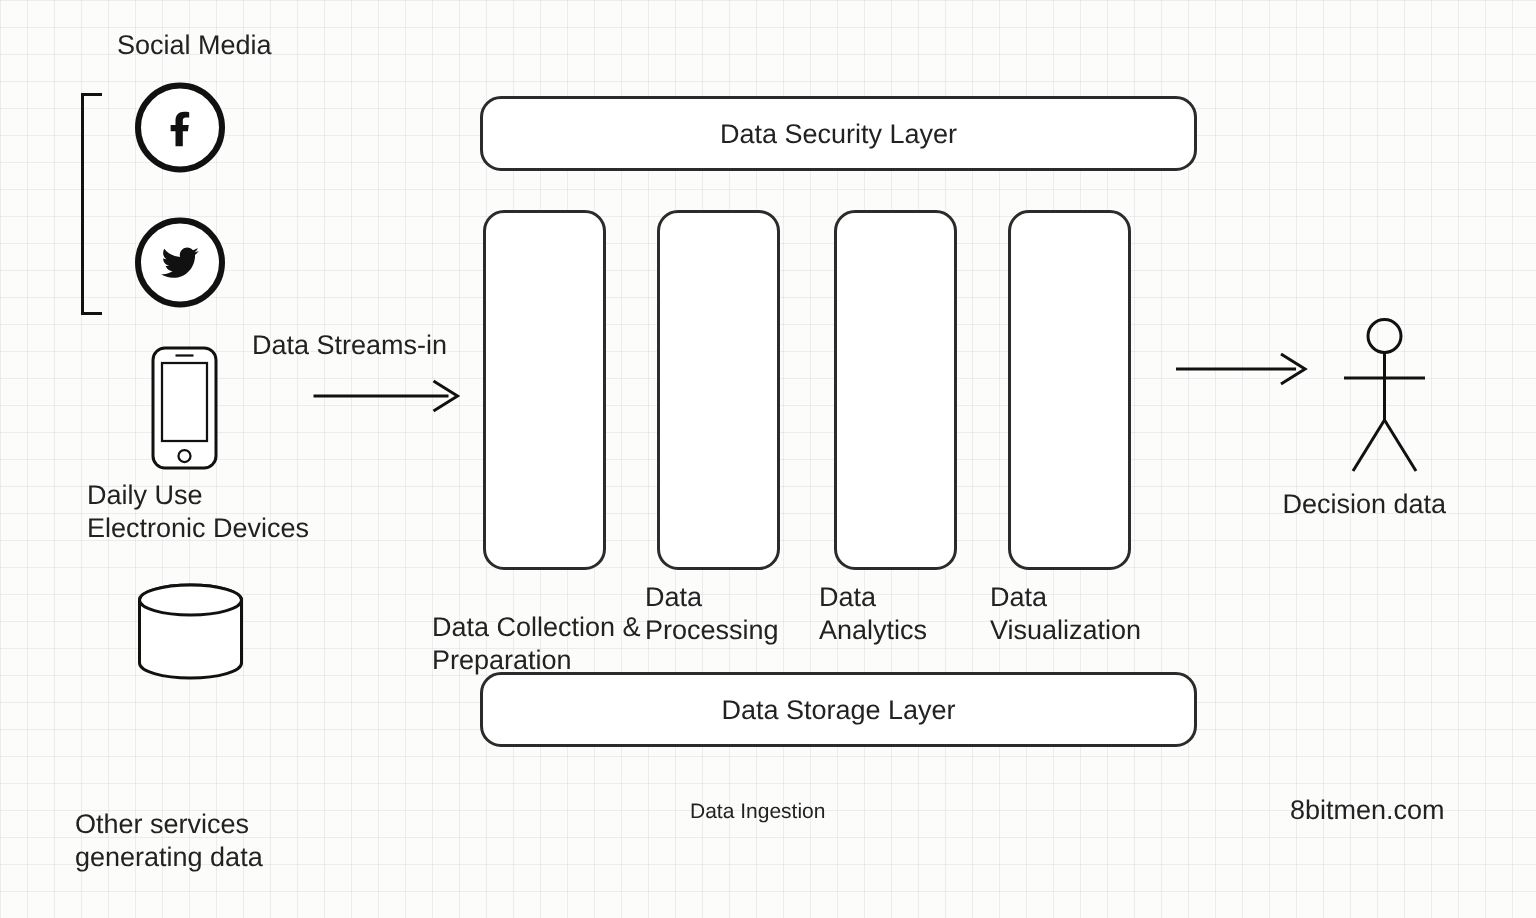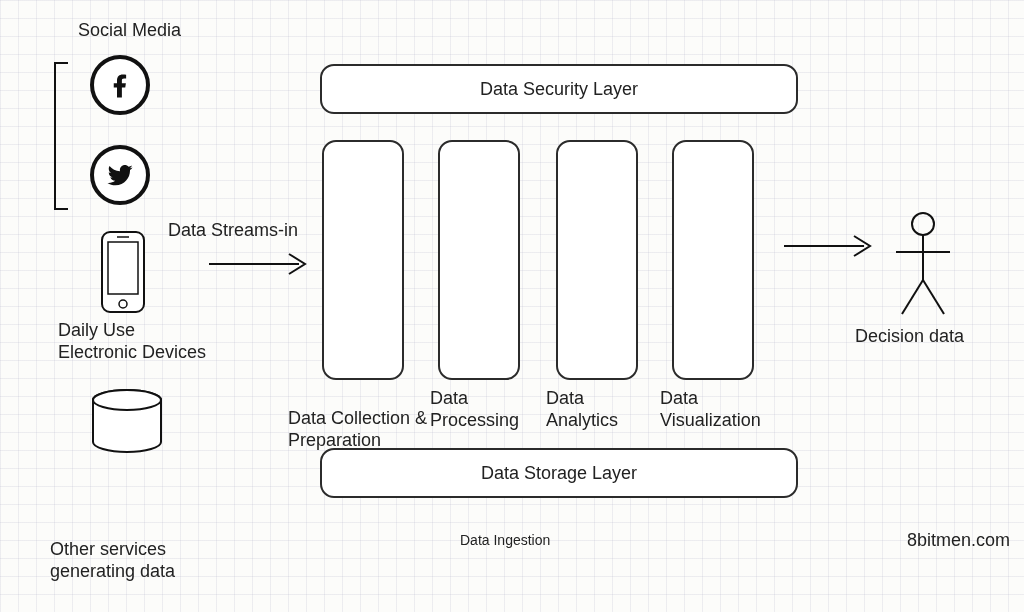--- a/index.html
+++ b/index.html
@@ -146,13 +146,13 @@
     <line x1="8" y1="42" x2="62" y2="42" stroke="#111" stroke-width="2"></line>
     <line x1="35" y1="70" x2="14" y2="104" stroke="#111" stroke-width="2"></line>
     <line x1="35" y1="70" x2="56" y2="104" stroke="#111" stroke-width="2"></line>
   </svg>
 </div>
 
 <div class="lbl" style="left:855px; top:326px; width:140px;">Decision data</div>
 
 <div class="lbl" style="left:460px; top:532px; width:200px; font-size:14px;">Data Ingestion</div>
 
-<div class="lbl" style="left:860px; top:530px; width:150px; text-align:right;">8bitmen.com</div>
+<div class="lbl" style="left:860px; top:530px; width:150px; ">8bitmen.com</div>
 
 </body></html>

